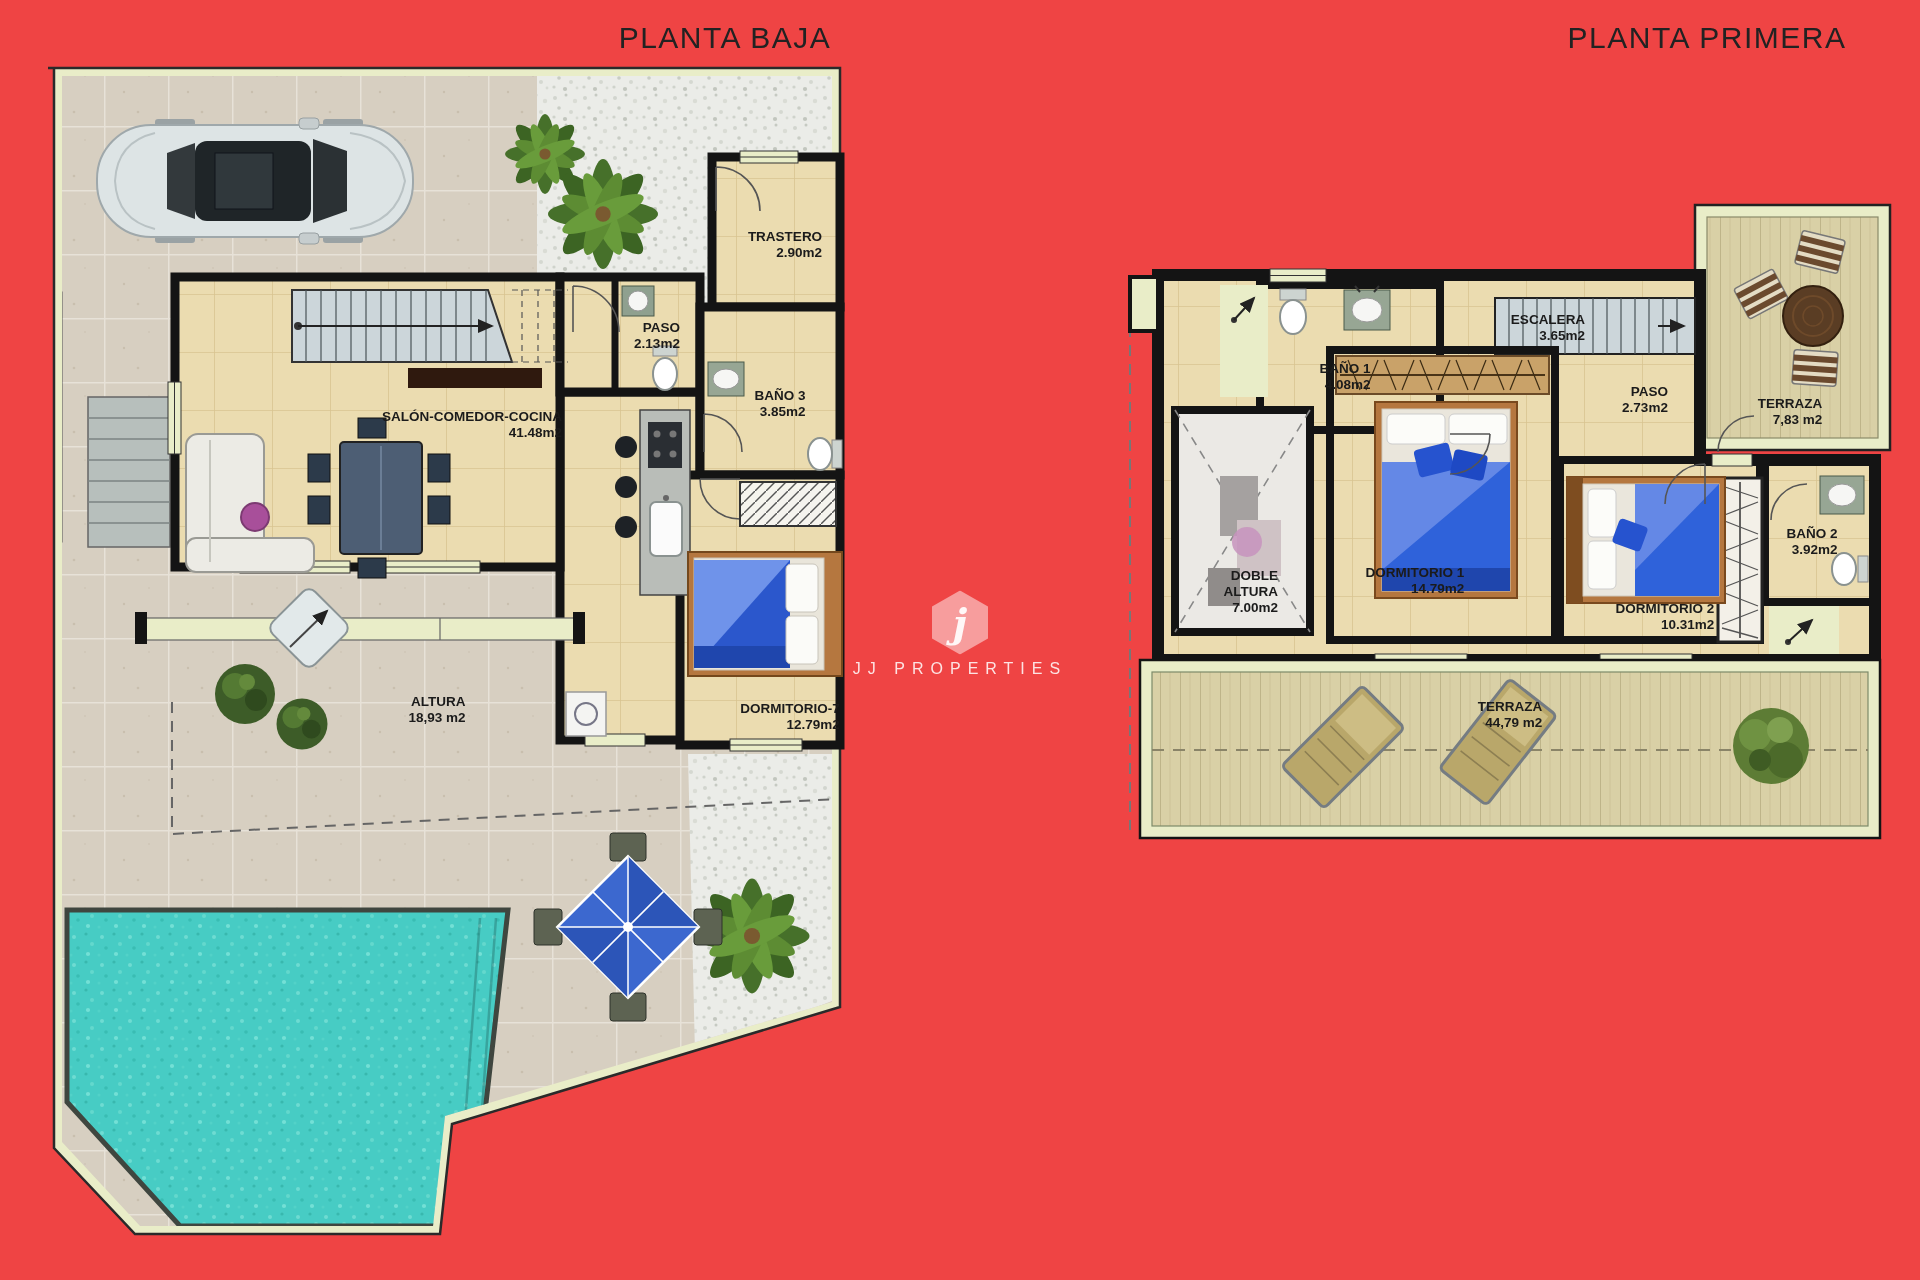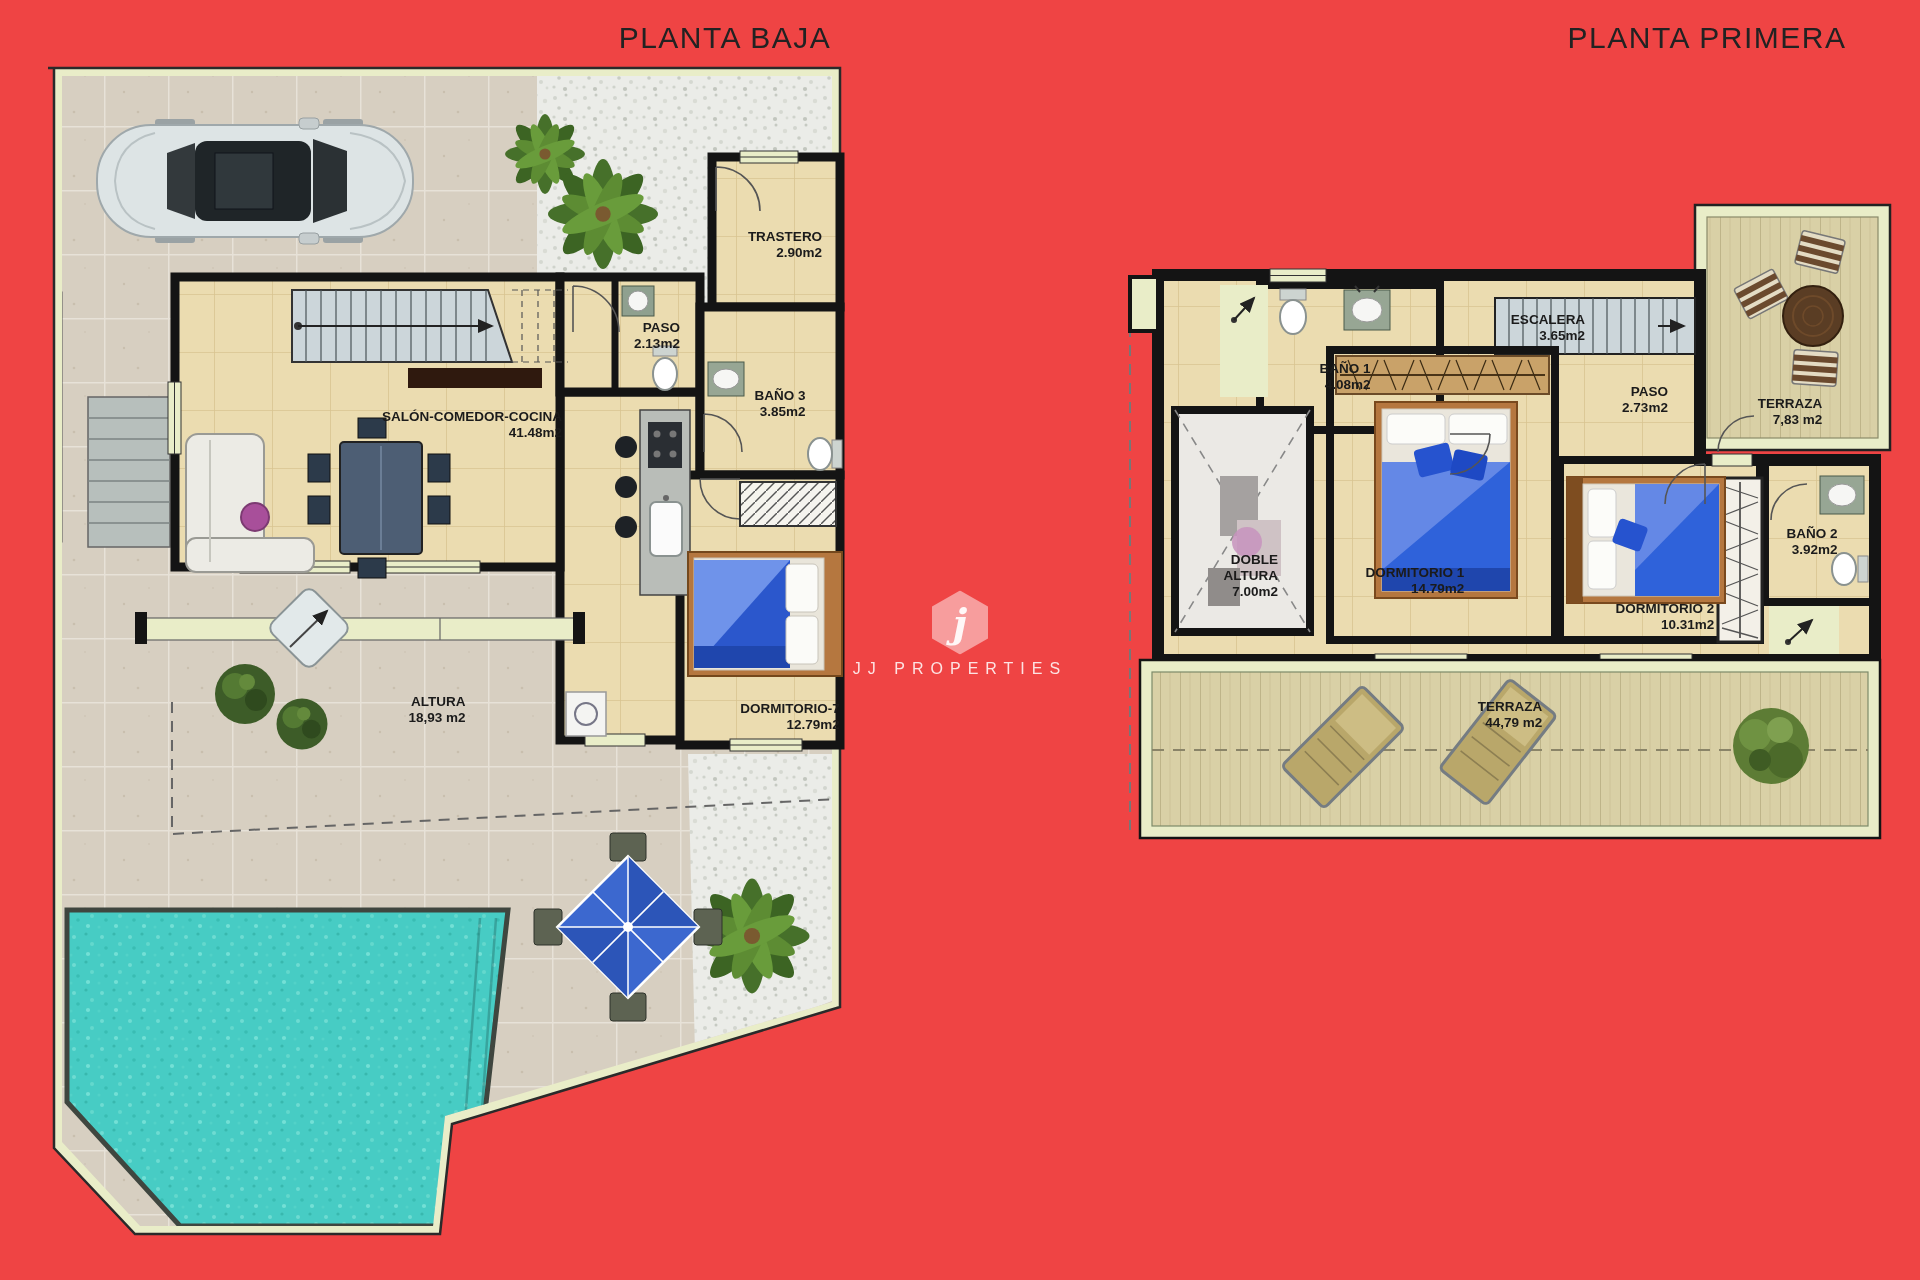--- a/index.html
+++ b/index.html
@@ -448,21 +448,21 @@
   <span class="area">3.65m2</span>
 </div>
 <div class="room-label" style="left:1645px;top:400px">
   <span class="rname">PASO</span>
   <span class="area">2.73m2</span>
 </div>
 <div class="room-label" style="left:1790px;top:412px">
   <span class="rname">TERRAZA</span>
   <span class="area">7,83 m2</span>
 </div>
-<div class="room-label wrap" style="left:1243px;top:576px">
+<div class="room-label wrap" style="left:1243px;top:592px">
   <span class="rname">DOBLE ALTURA</span>
   <span class="area">7.00m2</span>
 </div>
 <div class="room-label" style="left:1415px;top:581px">
   <span class="rname">DORMITORIO 1</span>
   <span class="area">14.79m2</span>
 </div>
 <div class="room-label" style="left:1665px;top:617px">
   <span class="rname">DORMITORIO 2</span>
   <span class="area">10.31m2</span>

